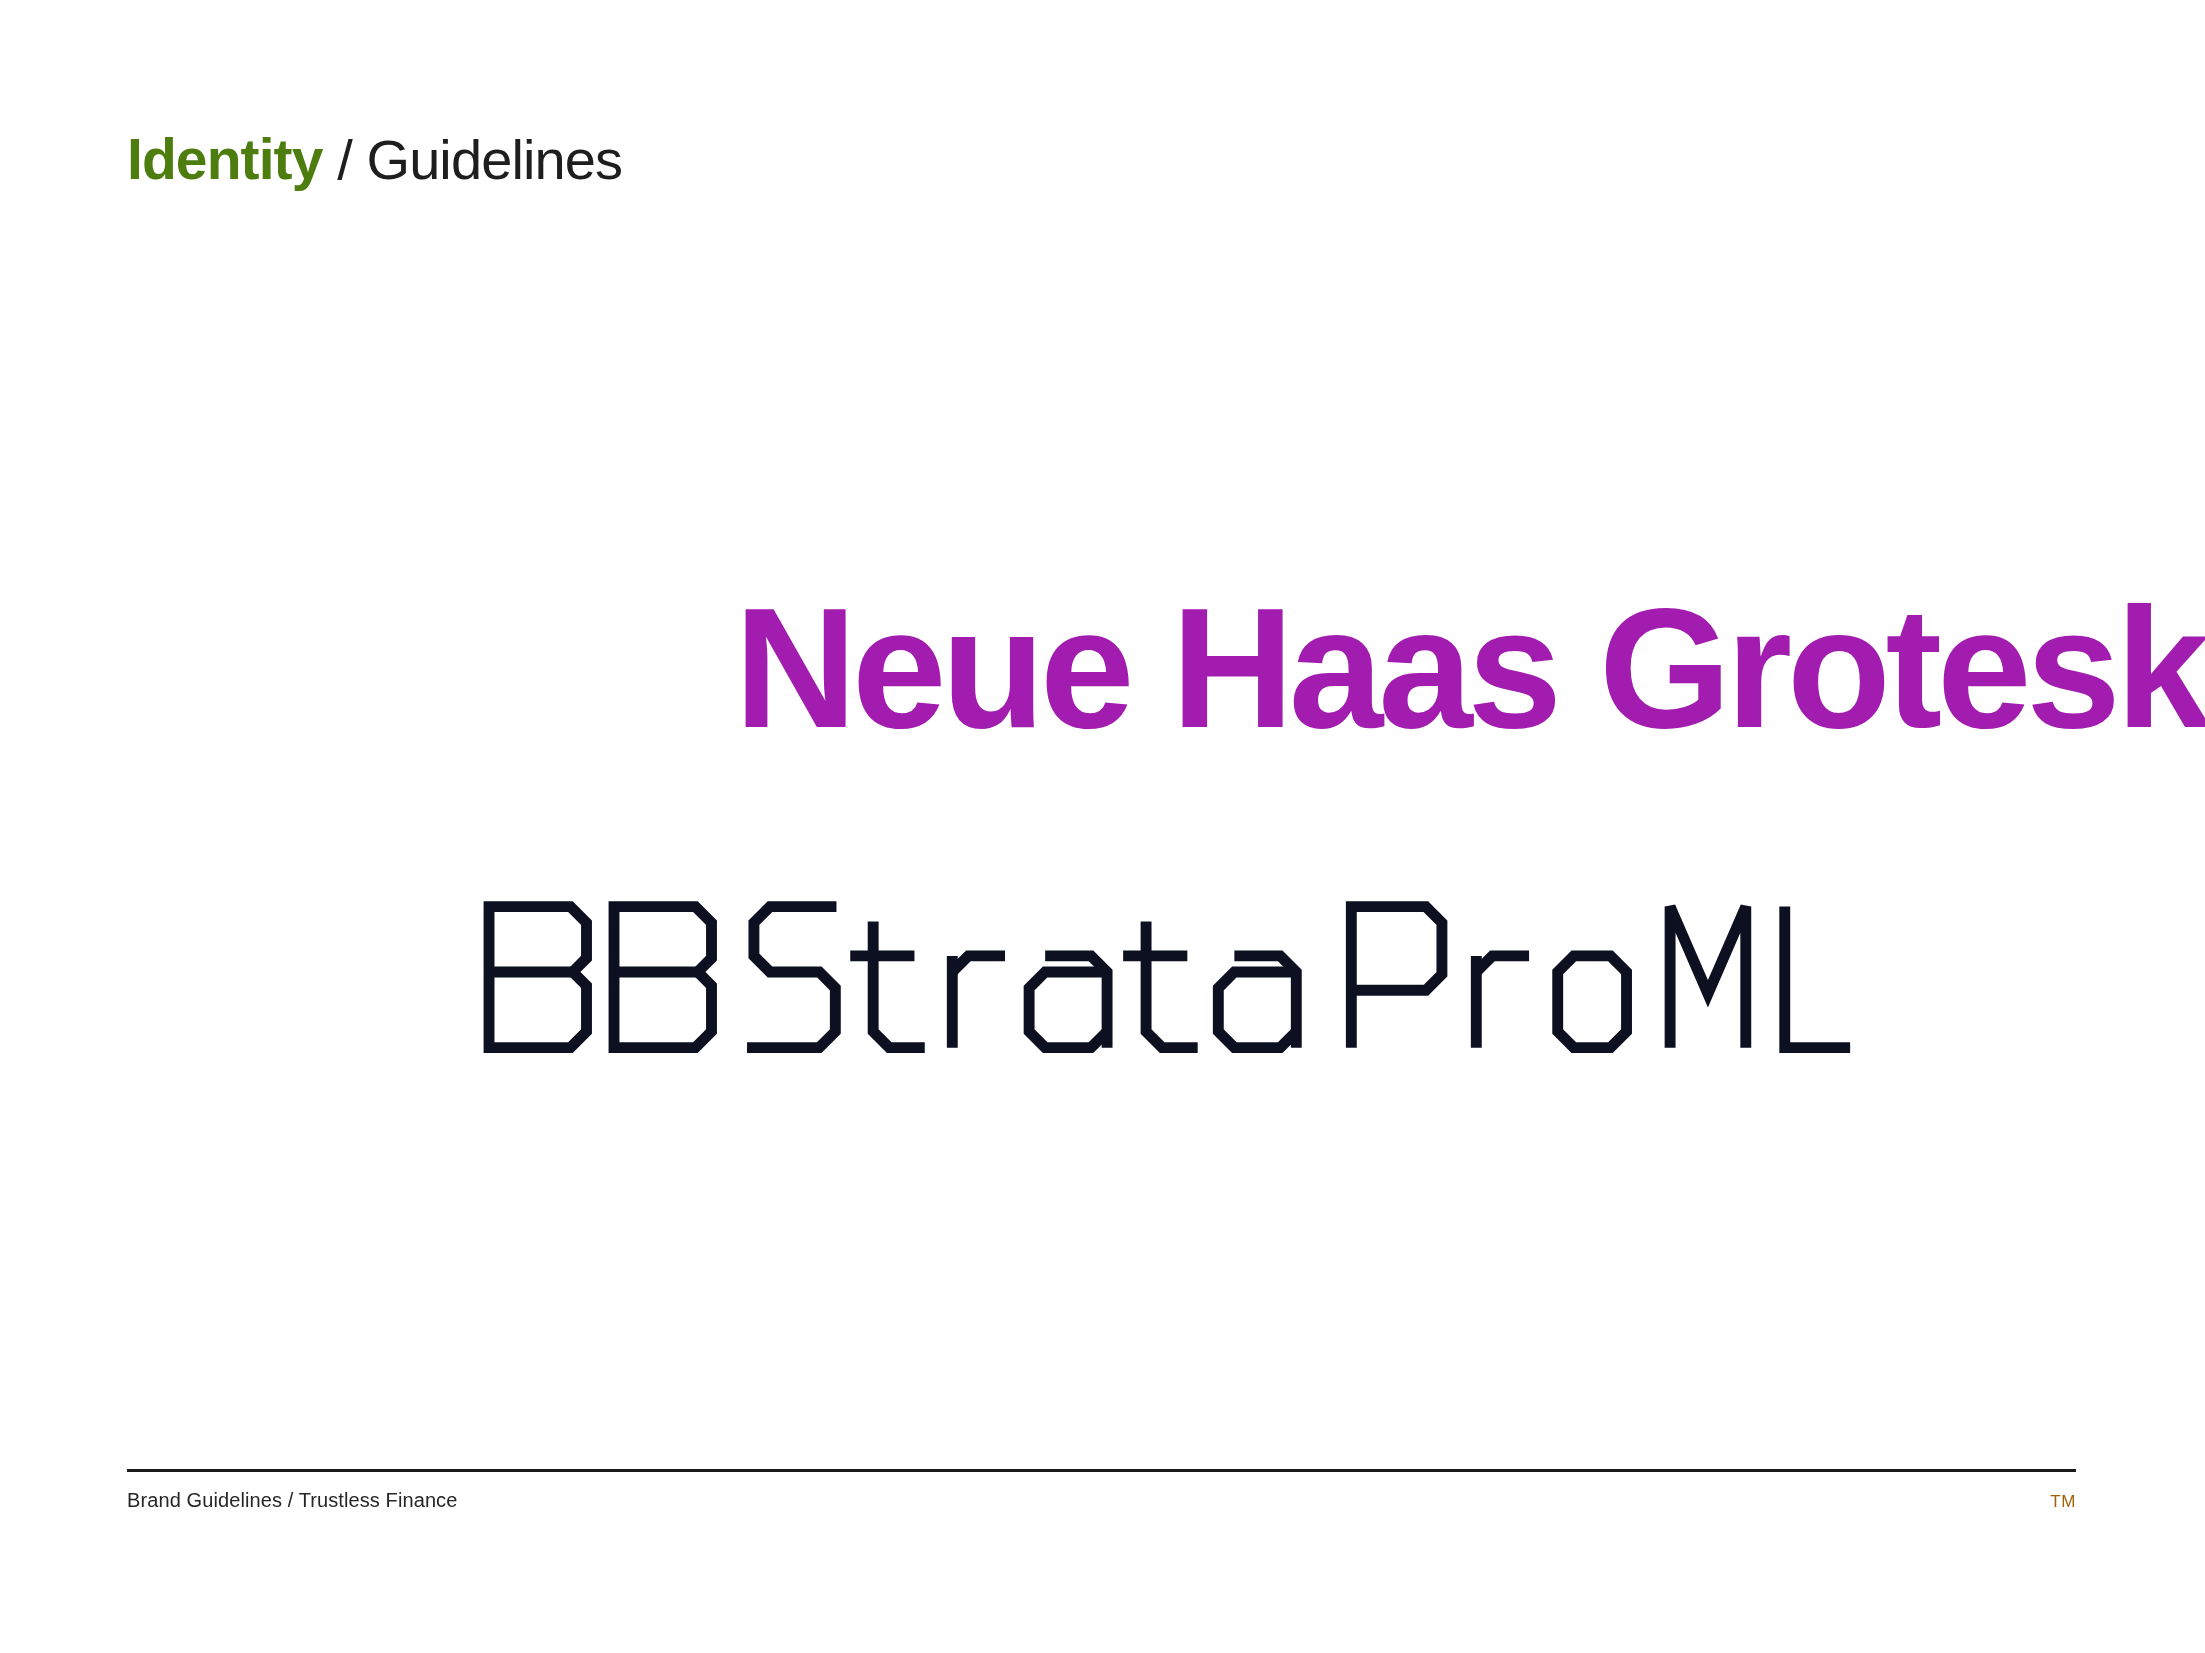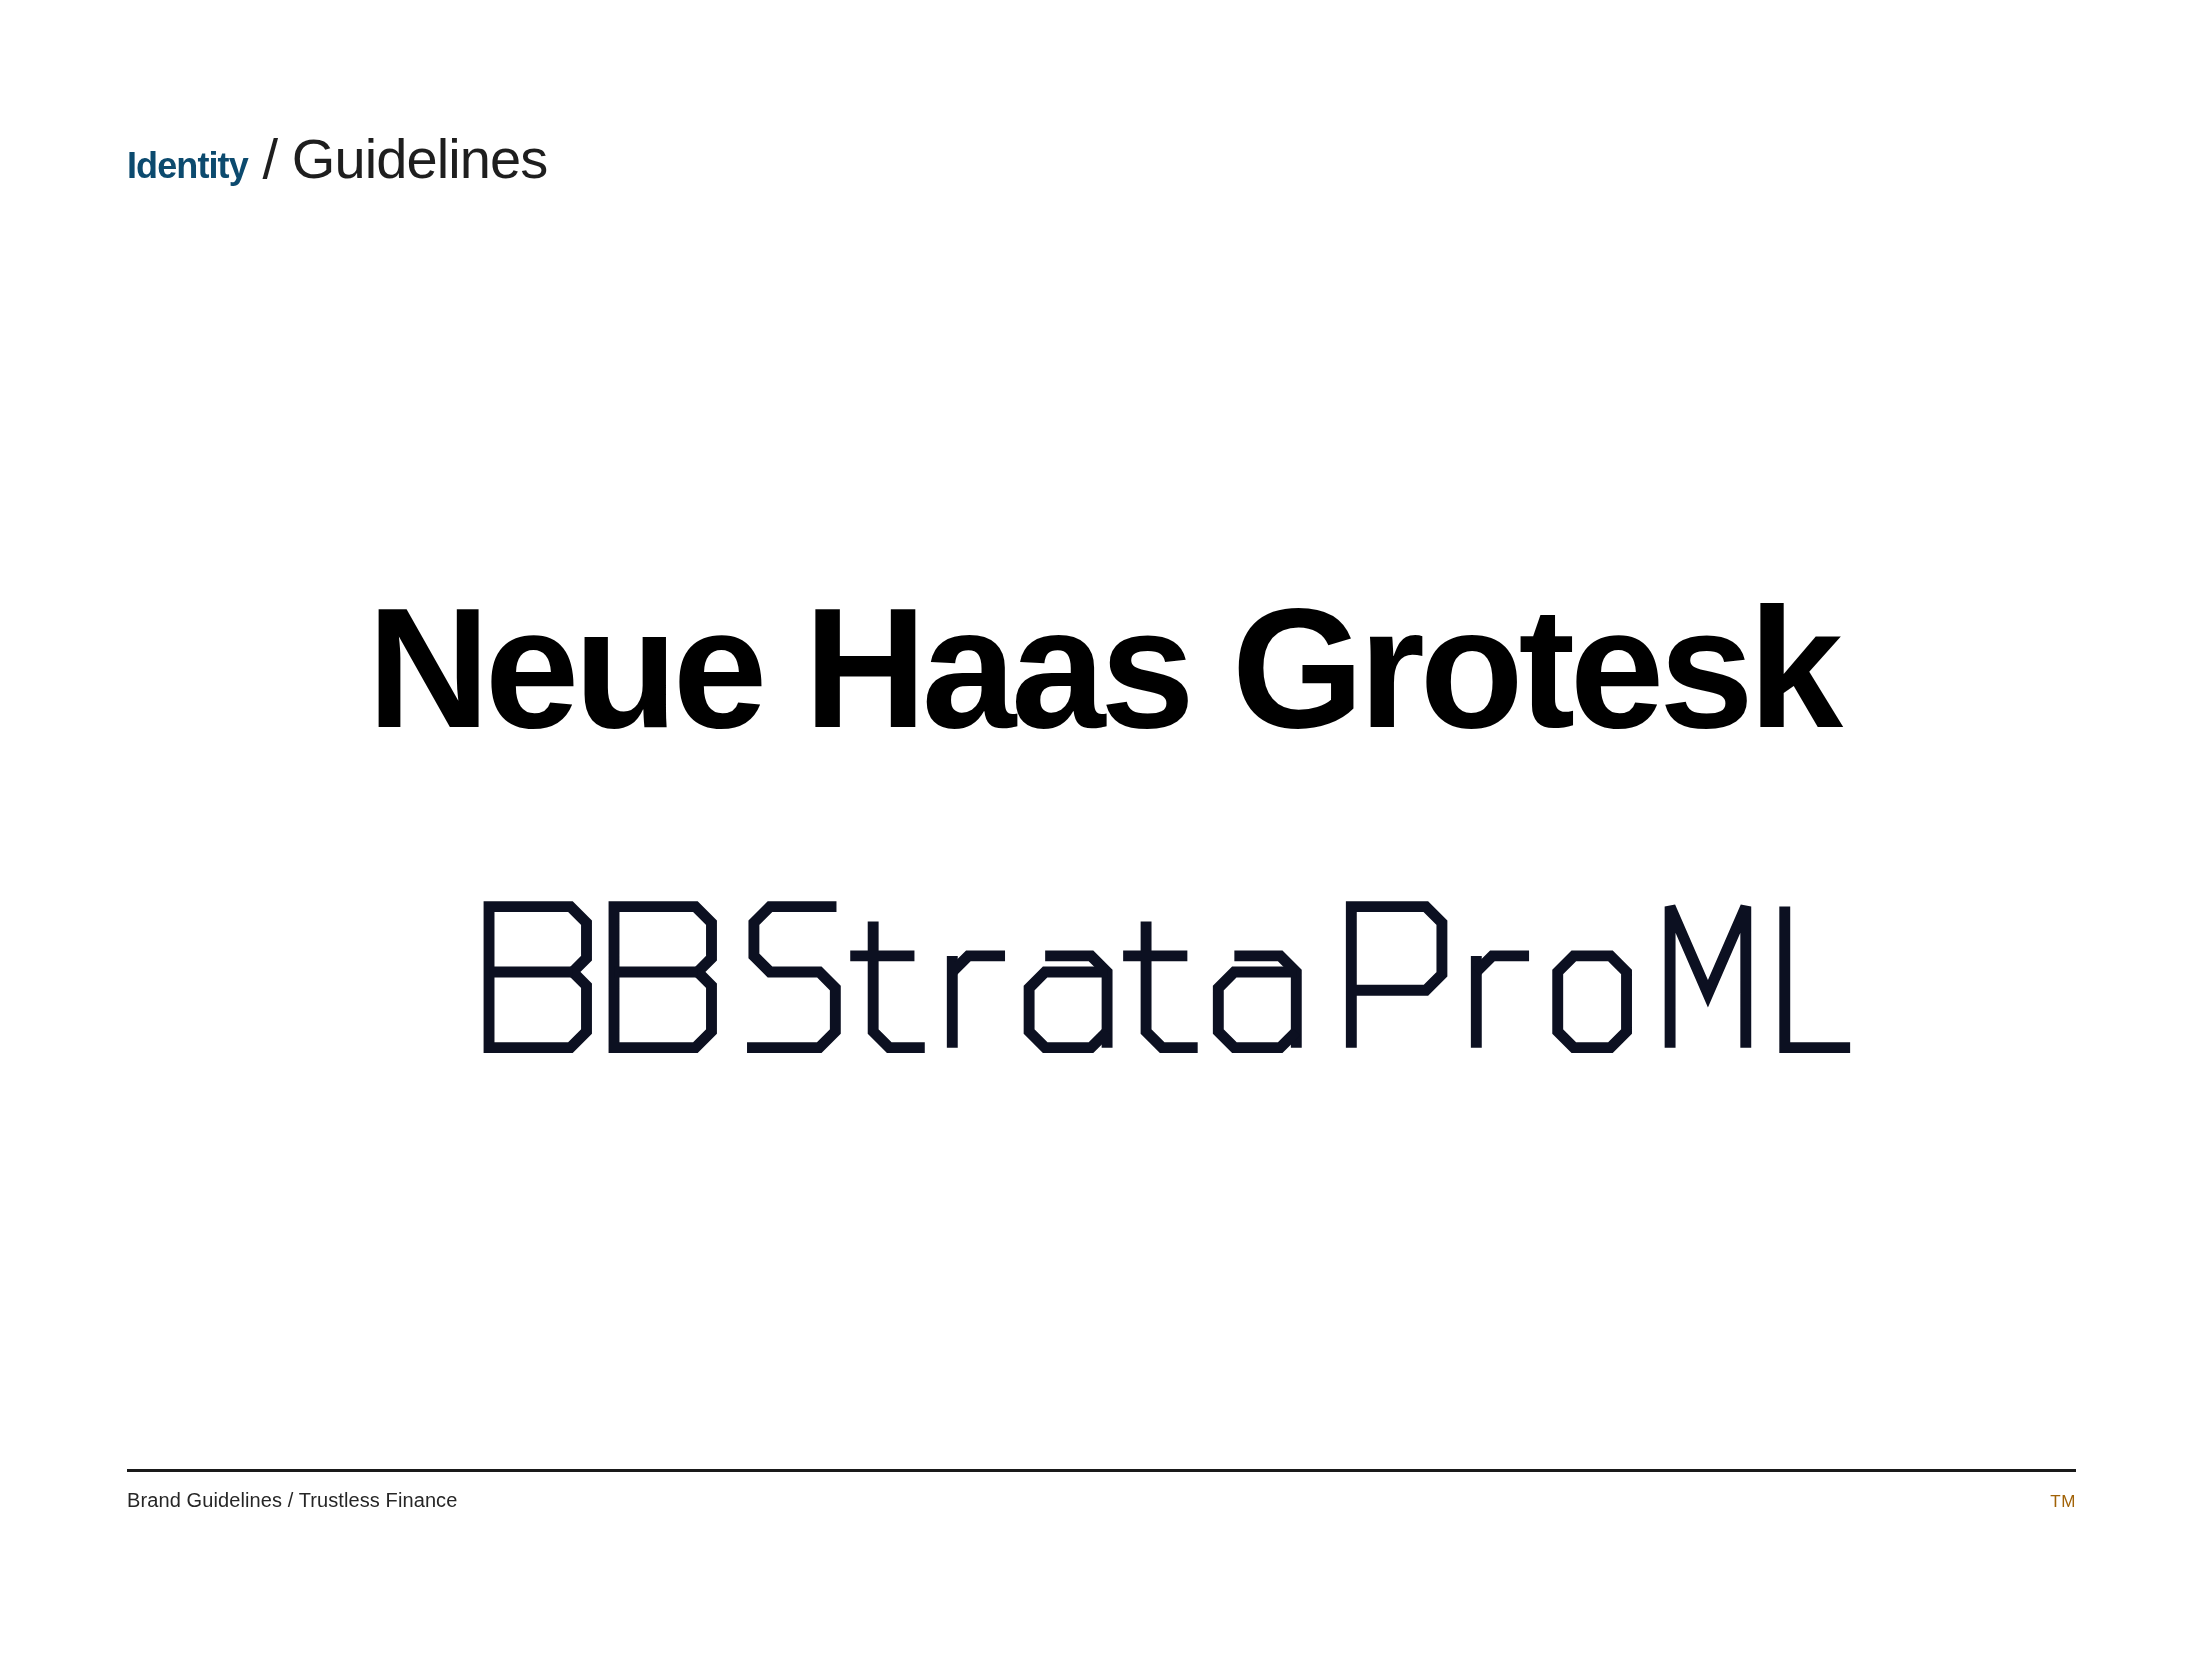--- a/index.html
+++ b/index.html
@@ -27,23 +27,23 @@
   .header {
     position: absolute;
     left: 127px;
     top: 131px;
     white-space: nowrap;
     line-height: 1;
   }
   .header-strong {
     font-family: "Liberation Sans", sans-serif;
     font-weight: 700;
-    font-size: 36px;
+    font-size: 57px;
     letter-spacing: -0.9px;
-    color: #0c4a6e;
+    color: #4d7c0f;
   }
   .header-sep,
   .header-light {
     font-family: "Liberation Sans", sans-serif;
     font-weight: 400;
     font-size: 56px;
     letter-spacing: -0.9px;
     color: #1e1e1e;
   }
 
@@ -65,22 +65,23 @@
     line-height: 1;
     pointer-events: auto;
   }
 
   .specimen-nhg {
     top: 583px;
     font-family: "Liberation Sans", sans-serif;
     font-weight: 700;
     font-size: 170px;
     letter-spacing: -5.2px;
-    color: #000000;
-    white-space: nowrap;
+    color: #a21caf;
+    white-space: nowrap;
+    text-align: right;
   }
 
   .specimen-strata {
     top: 894px;
     height: 172px;
   }
   .specimen-strata svg {
     display: block;
     margin: 0 auto;
     width: 1263px;

